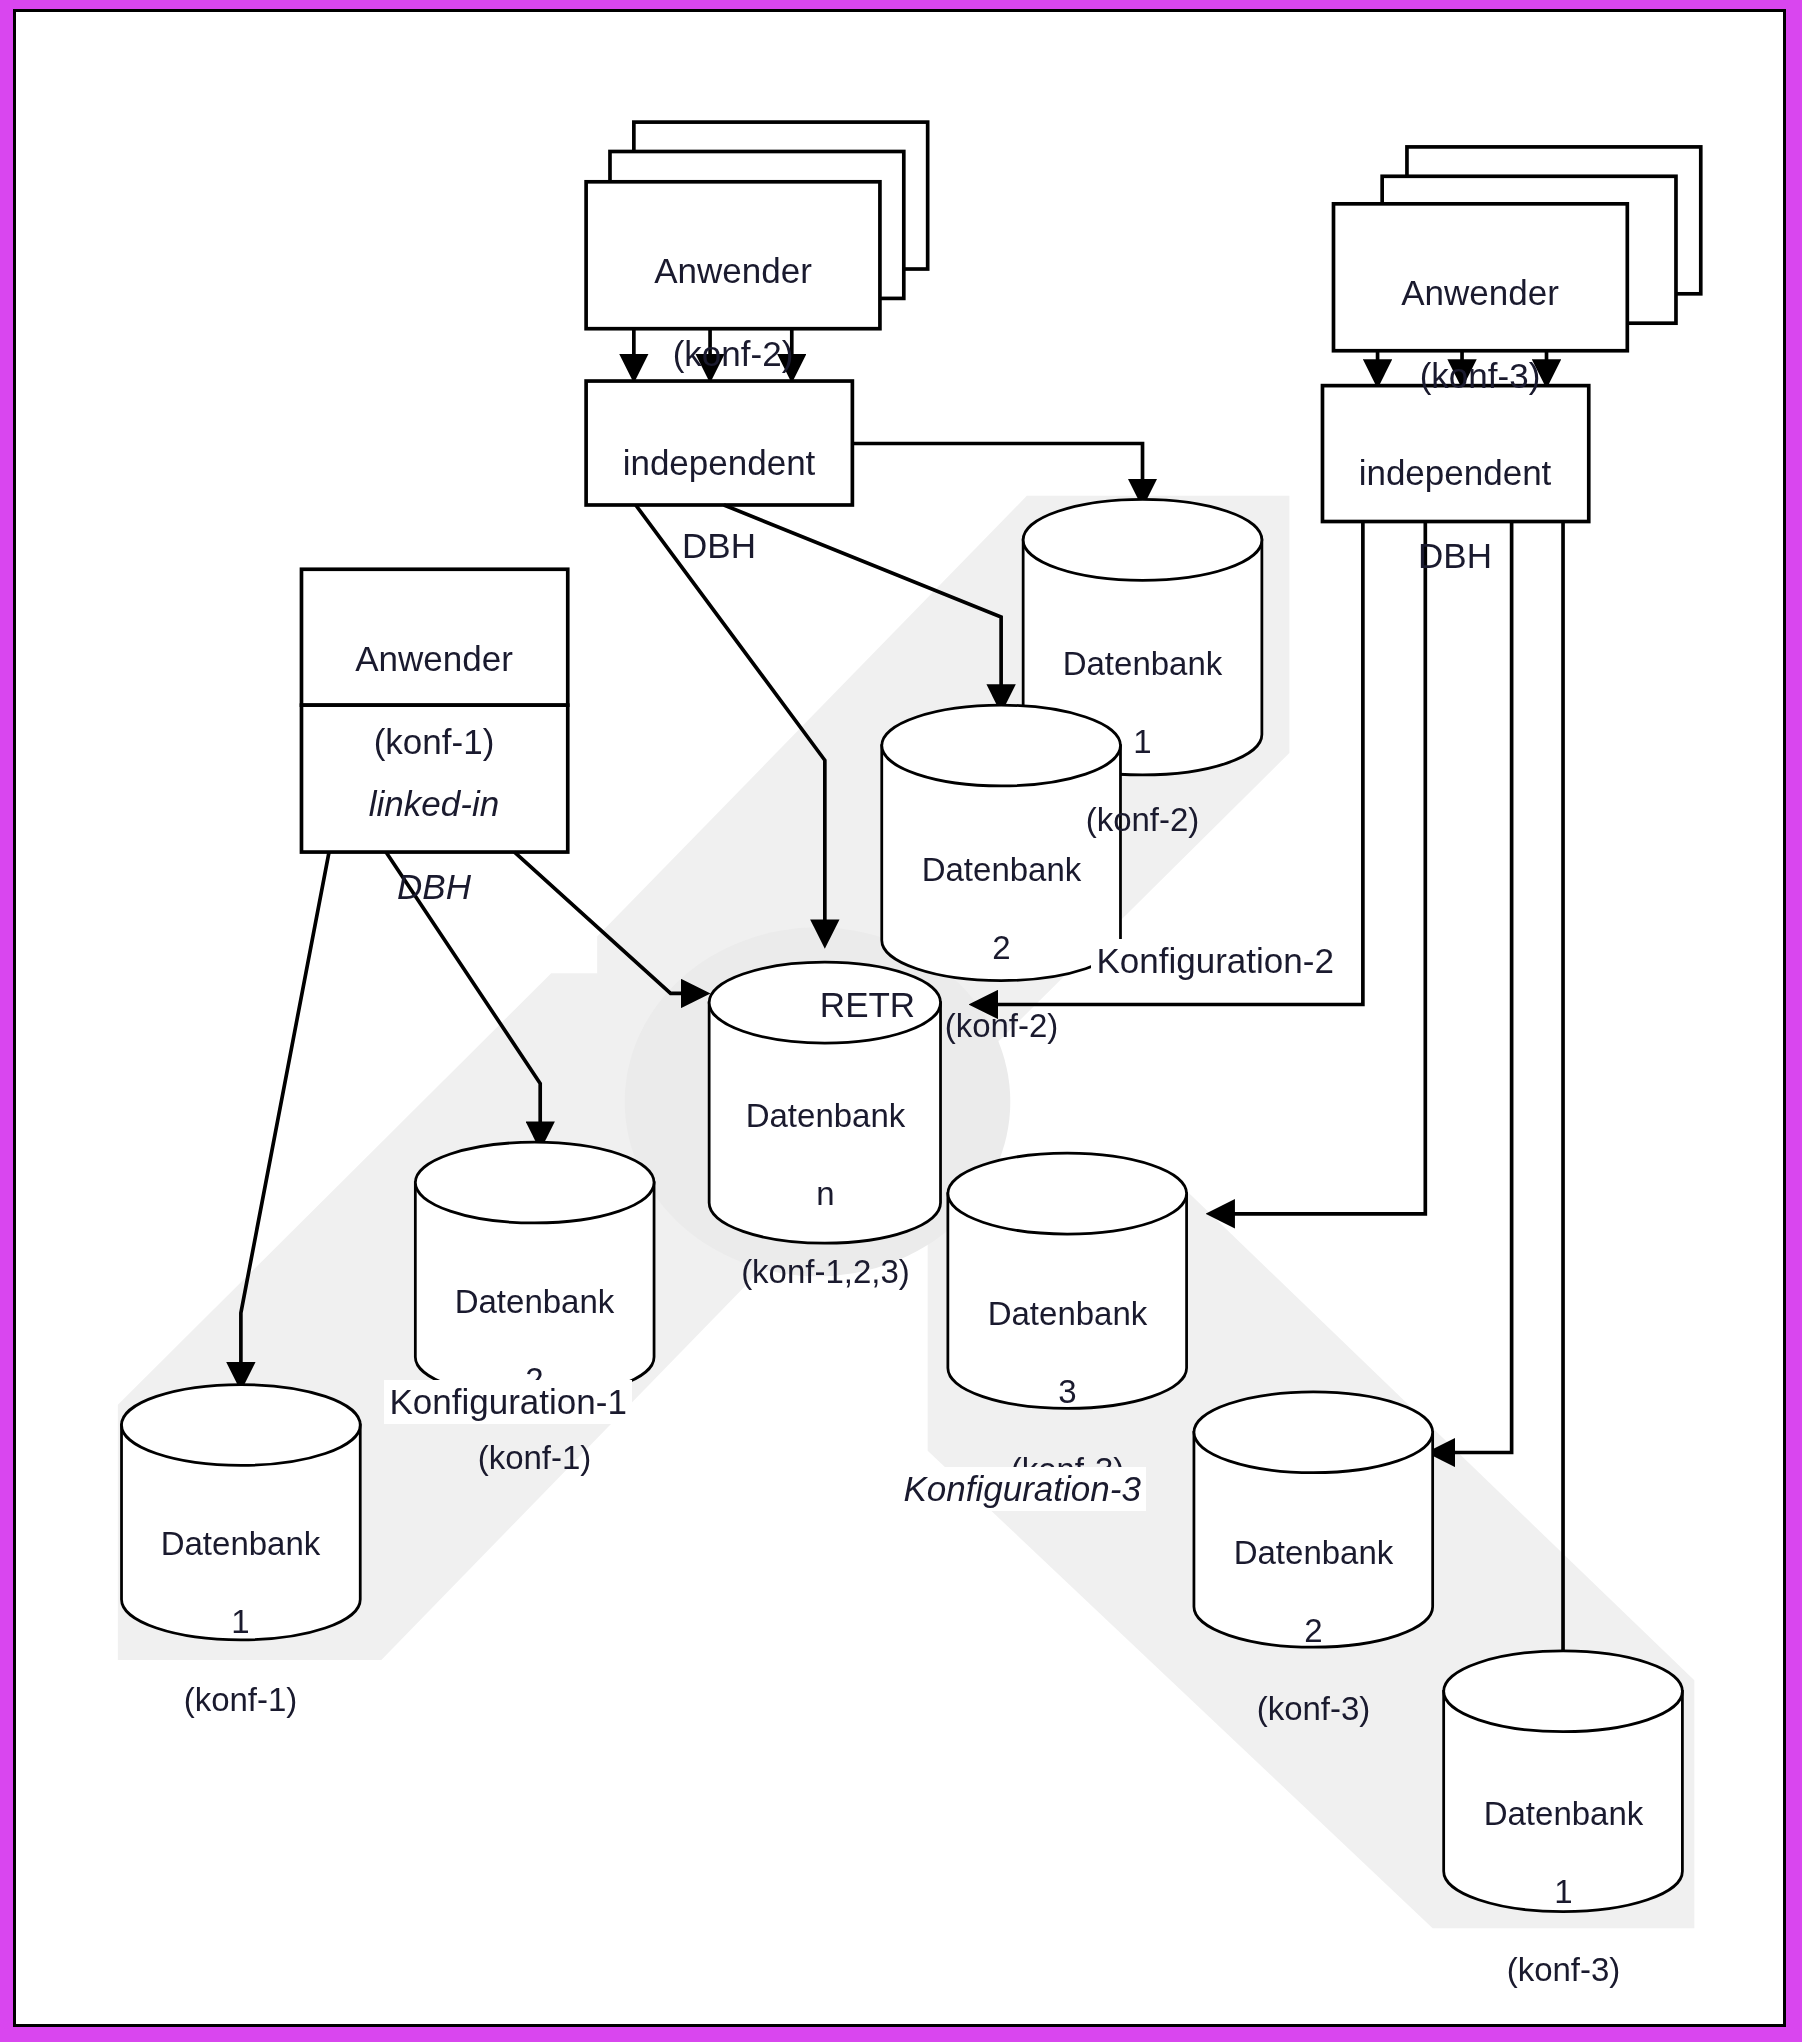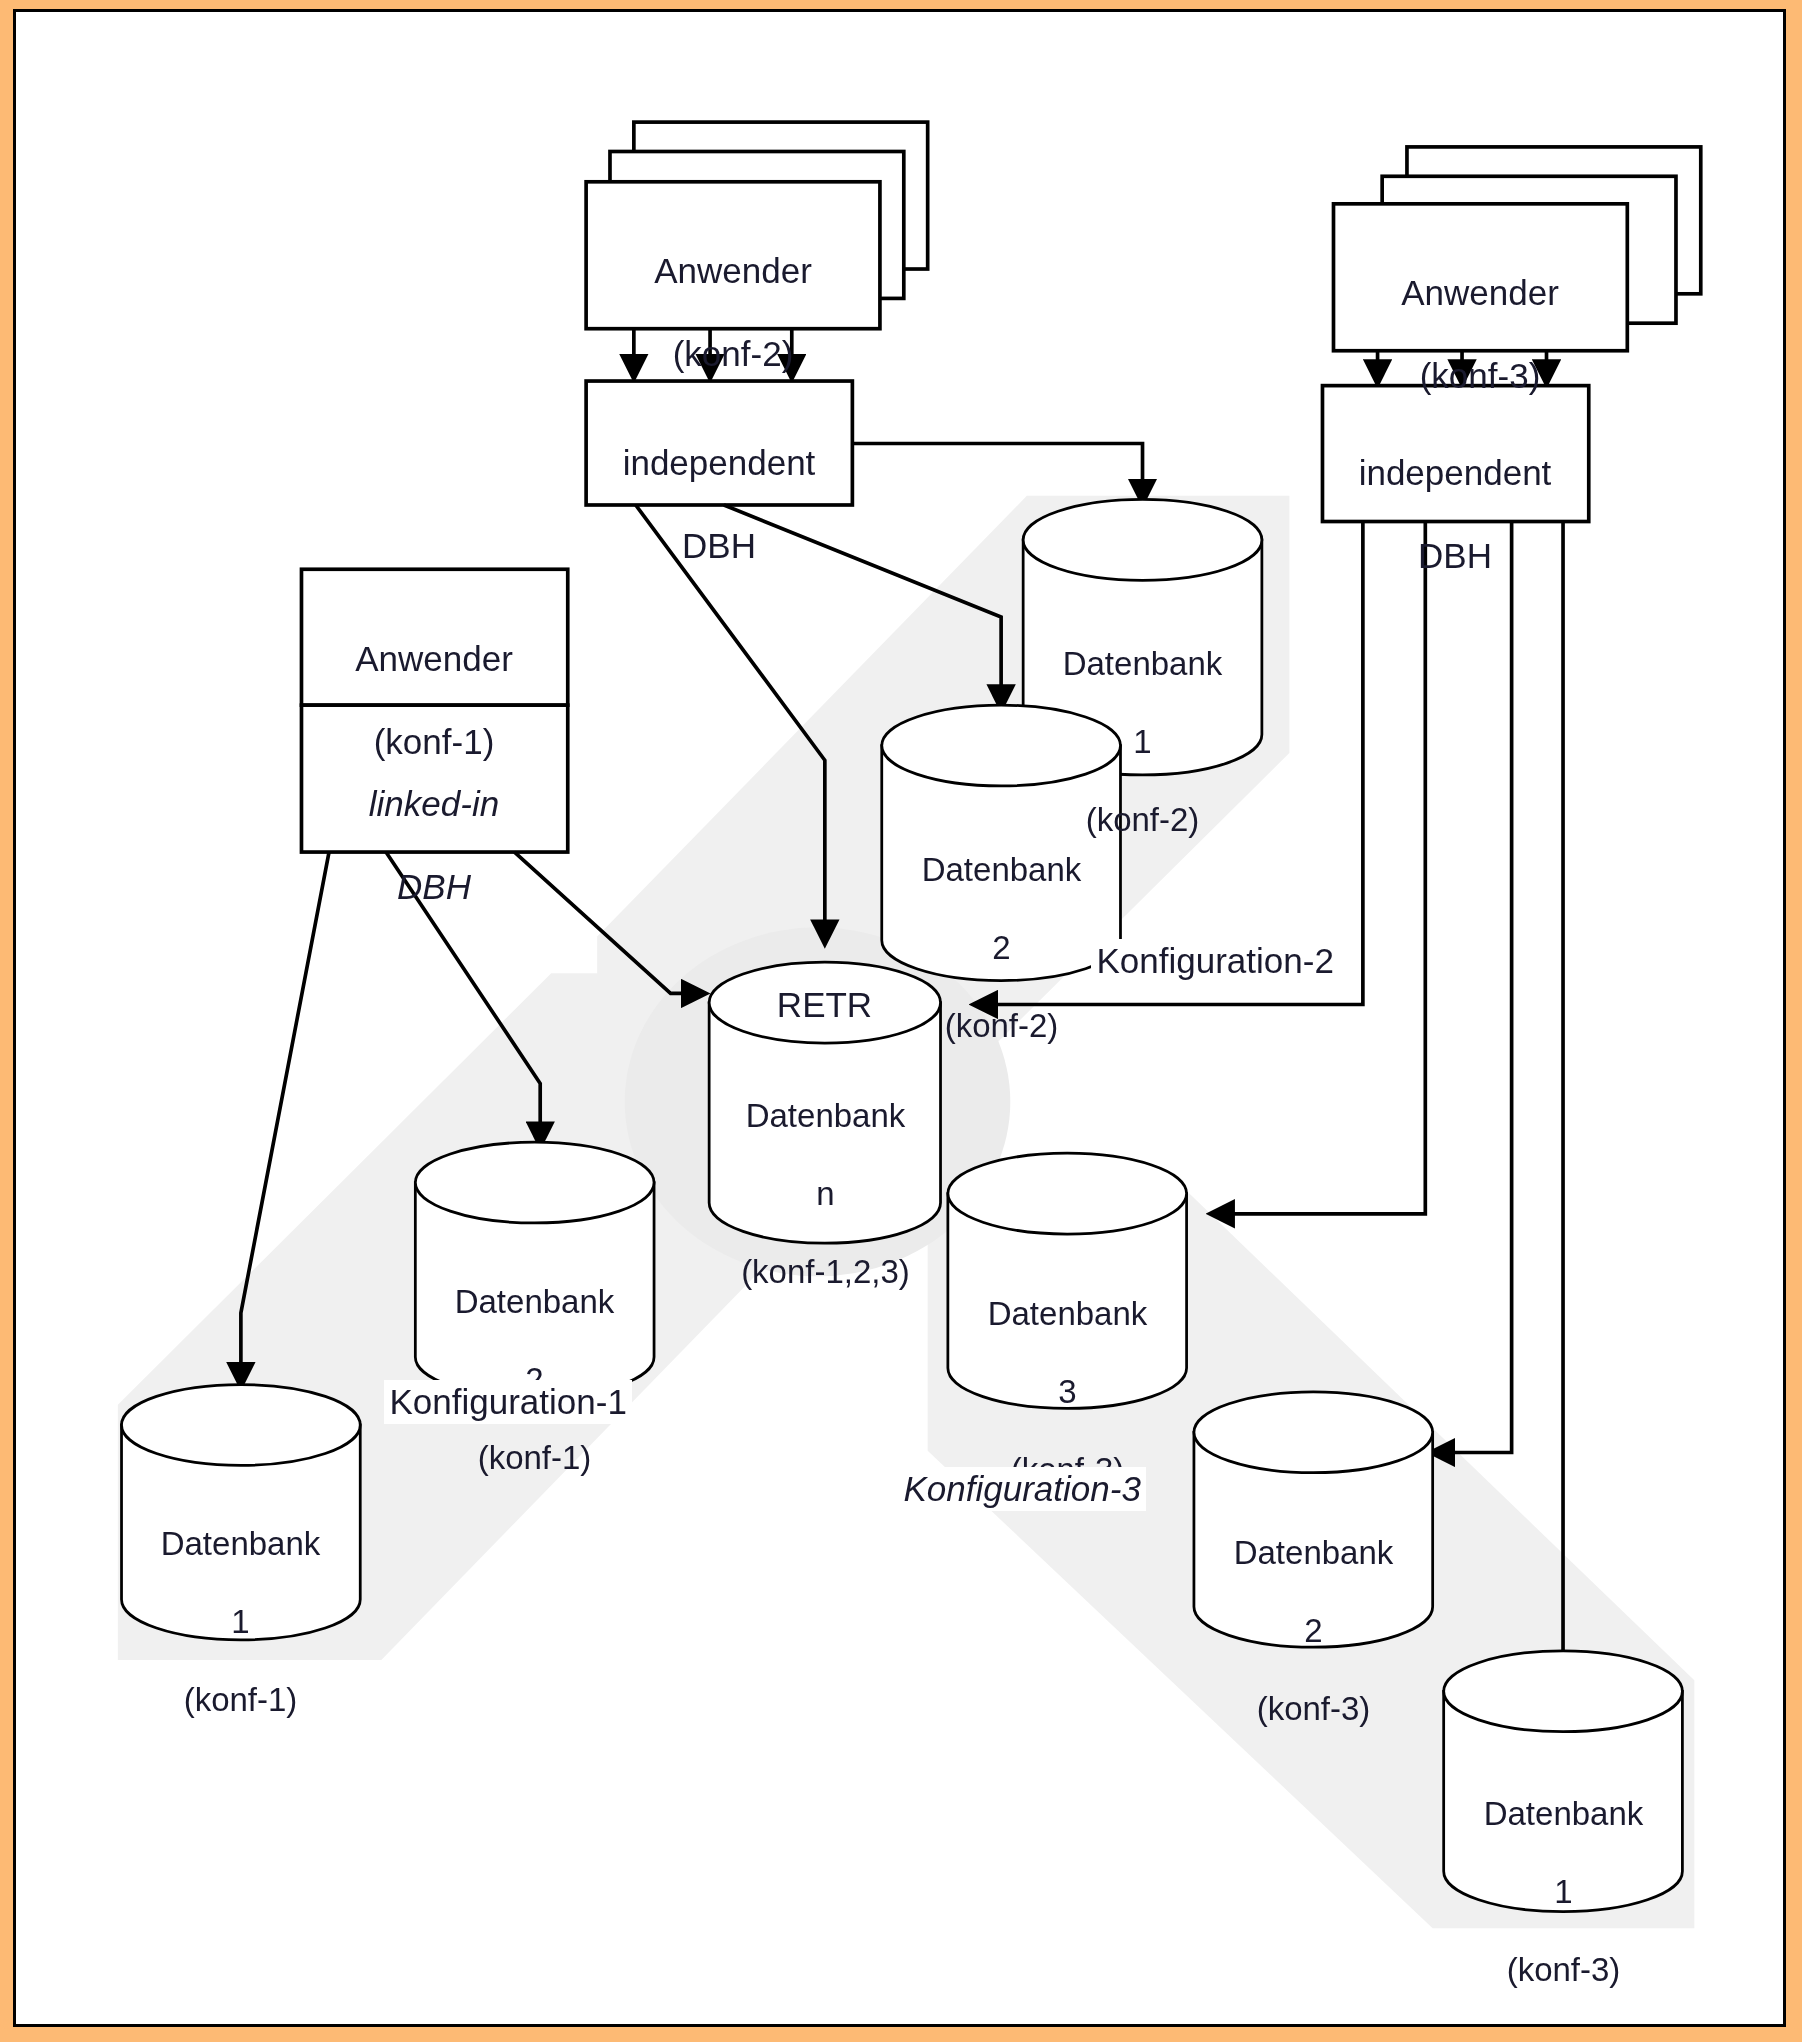--- a/index.html
+++ b/index.html
@@ -7,21 +7,21 @@
     padding: 0;
     background: #ffffff;
   }
   body {
     font-family: "Liberation Sans", sans-serif;
   }
   #page {
     position: relative;
     width: 1803px;
     height: 2042px;
-    background: #fdba74;
+    background: #d946ef;
     overflow: hidden;
   }
   #frame {
     position: absolute;
     left: 13px;
     top: 9.2px;
     width: 1773px;
     height: 2018px;
     border: 3.7px solid #000000;
     box-sizing: border-box;
@@ -49,20 +49,21 @@
     color: #1a1a2e;
     background: #ffffff;
     padding: 1.8px 5.5px;
     white-space: nowrap;
   }
   .retr-top {
     position: absolute;
     font-size: 35px;
     color: #1a1a2e;
     text-align: center;
+    margin-left: 43px;
   }
 </style>
 </head>
 <body>
 
 <div id="page">
   <div id="frame"></div>
 
   <svg id="canvas" viewBox="0 0 1963 2224">
     <defs>

